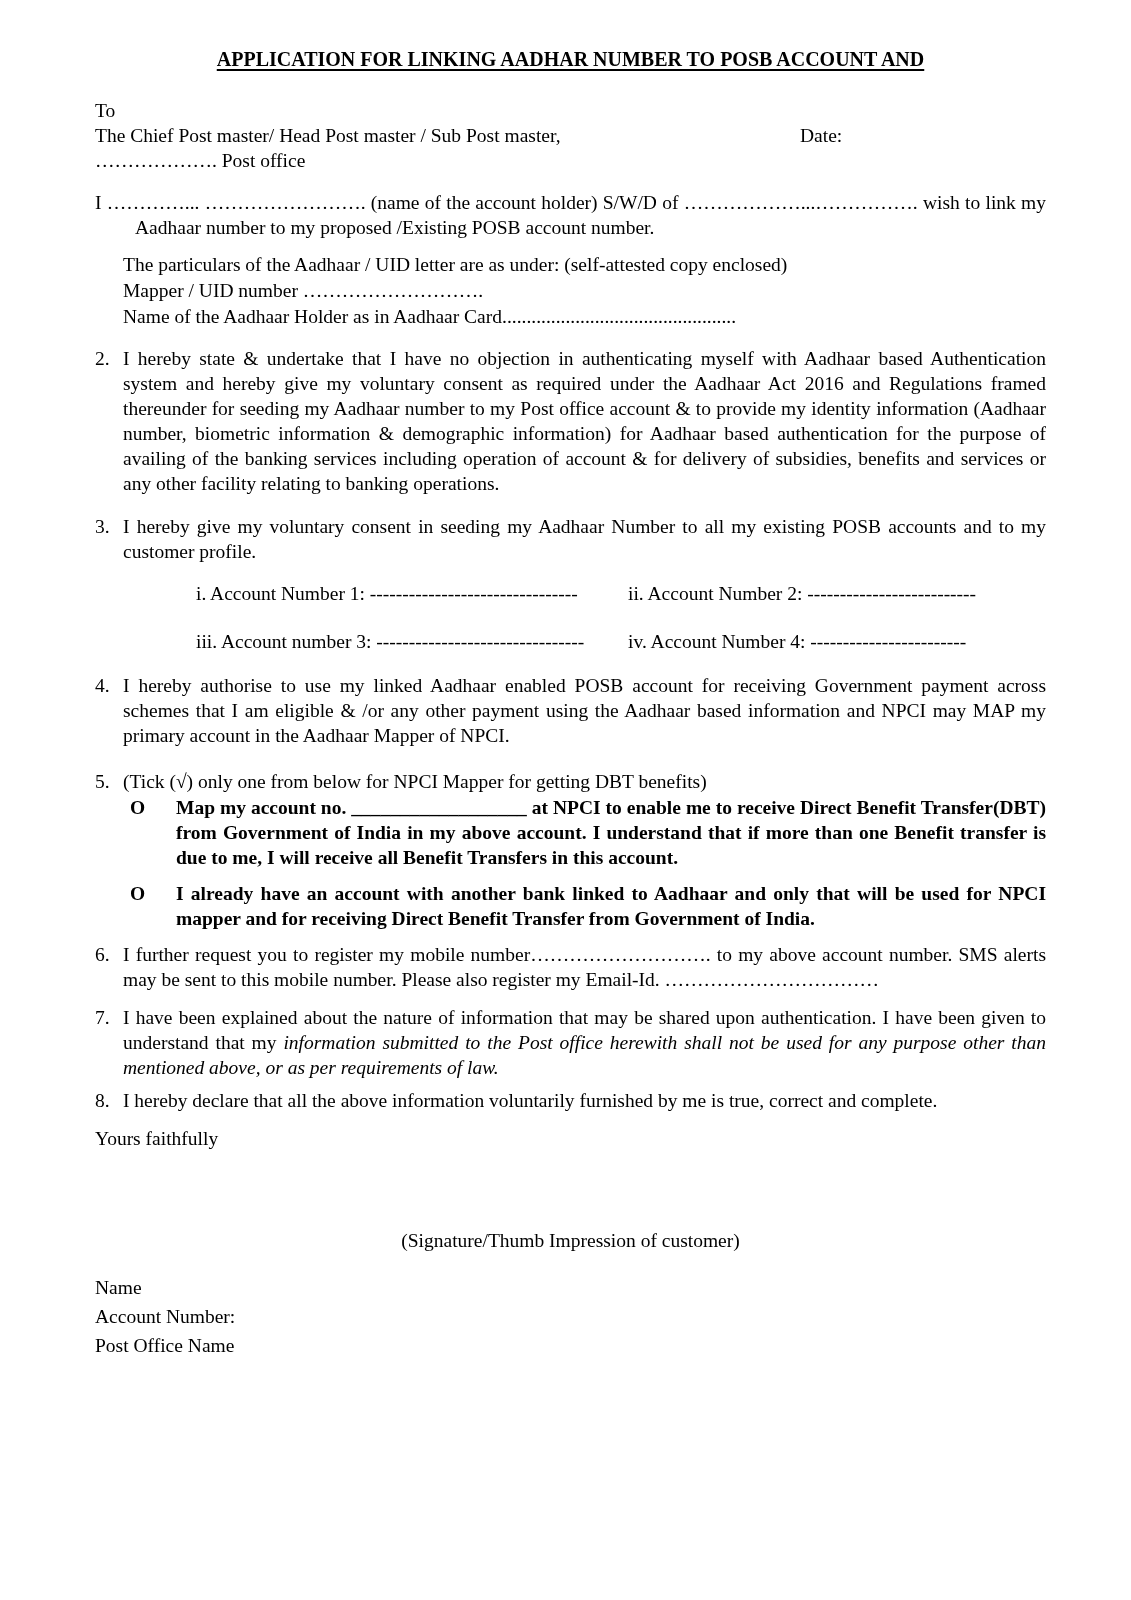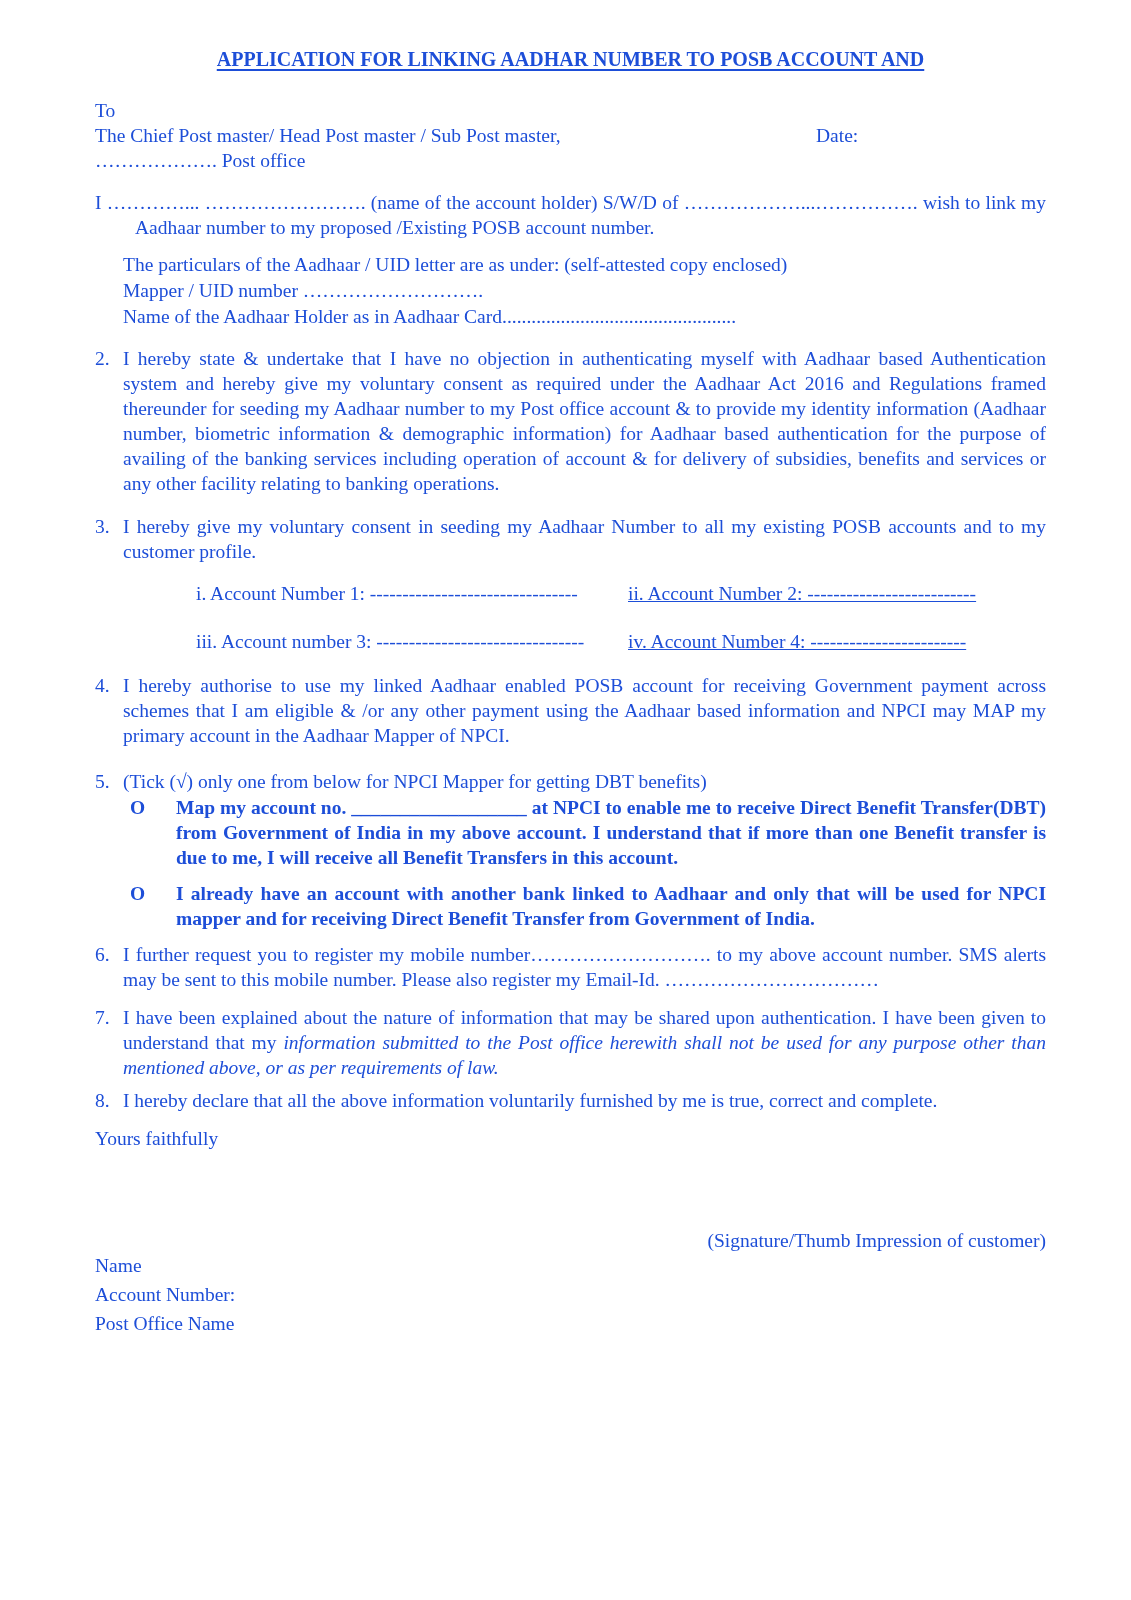--- a/index.html
+++ b/index.html
@@ -2,58 +2,58 @@
 <html><head>
 <meta charset="utf-8">
 <style>
   * { box-sizing: border-box; }
   html, body { margin: 0; padding: 0; background: #ffffff; }
   .page {
     position: relative;
     width: 1131px;
     height: 1600px;
     background: #ffffff;
-    color: #1d4ed8;
+    color: #000000;
     font-family: "Liberation Serif", "DejaVu Serif", serif;
     font-size: 19.5px;
     line-height: 25px;
     padding: 46px 85px 40px 95px;
     overflow: hidden;
   }
   p { margin: 0; text-align: justify; }
   .title { text-align: center; font-weight: 700; font-size: 20px; line-height: 26px; margin-bottom: 26px; }
   .title .u { text-decoration: underline; text-underline-offset: 3px; }
   .header { margin-bottom: 17px; }
   .addr-row { position: relative; }
-  .addr-row .date { position: absolute; left: 721px; top: 0; }
+  .addr-row .date { position: absolute; left: 705px; top: 0; }
   .hang28 { padding-left: 28px; text-indent: -28px; }
   .hang40 { padding-left: 40px; text-indent: -40px; }
   .num { display: inline-block; width: 28px; text-indent: 0; }
   .clause1 { margin-bottom: 12px; }
   .particulars { margin-left: 28px; margin-bottom: 17px; }
   .particulars > div { margin-bottom: 1px; }
   .clause2 { margin-bottom: 18px; }
   .clause3 { margin-bottom: 17px; }
   .acct-row { display: flex; padding-left: 101px; }
   .acct-row-1 { margin-bottom: 23px; }
   .acct-row-2 { margin-bottom: 19px; }
   .acct-a { width: 432px; flex: none; }
-  .acct-b { flex: none; text-decoration: underline; }
+  .acct-b { flex: none; }
   .clause4 { margin-bottom: 21px; }
   .clause5 { margin-bottom: 1px; }
   .option { font-weight: 700; padding-left: 81px; position: relative; }
   .option .marker { position: absolute; left: 35px; top: 0; }
   .option-1 { margin-bottom: 11px; }
   .option-2 { margin-bottom: 11px; }
   .clause6 { margin-bottom: 13px; }
   .clause7 { margin-bottom: 8px; }
   .clause8 { margin-bottom: 13px; }
   .italic { font-style: italic; }
   .closing { margin-bottom: 77px; text-align: left; }
-  .sig-caption { text-align: right; }
+  .sig-caption { margin-bottom: 22px; text-align: center; }
   .footer-fields > div { margin-bottom: 4px; }
 </style>
 </head>
 <body>
 
 <div class="page">
 
   <div class="title">
     <div><span class="u">APPLICATION FOR LINKING AADHAR NUMBER TO POSB ACCOUNT AND</span></div>
   </div>

